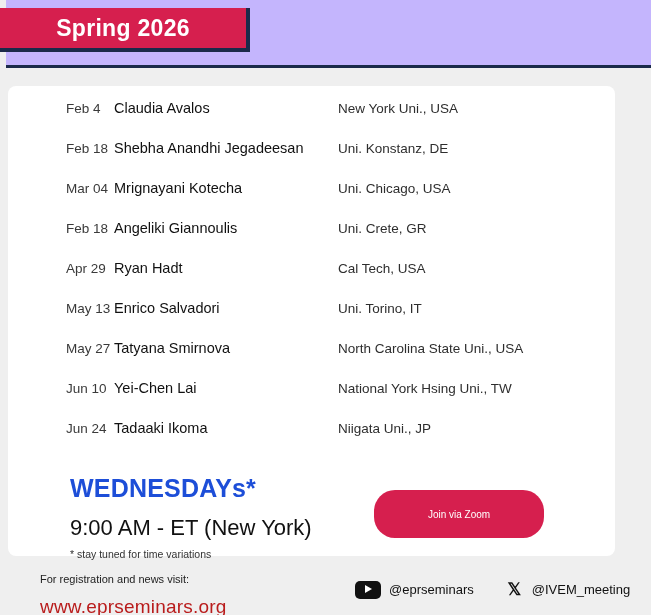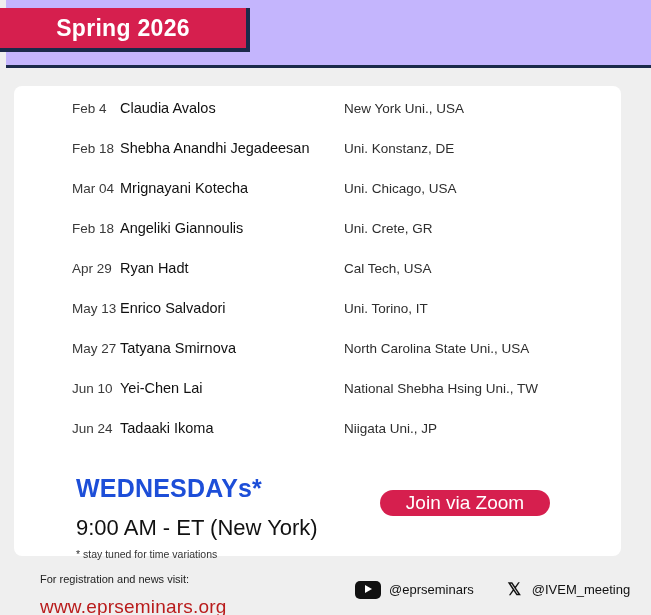--- a/index.html
+++ b/index.html
@@ -51,21 +51,21 @@
   .season-badge span {
     color: #ffffff;
     font-size: 23px;
     font-weight: bold;
     letter-spacing: 0.3px;
   }
 
   
   .card {
     position: absolute;
-    left: 14px;
+    left: 8px;
     top: 86px;
     width: 607px;
     height: 470px;
     background: #ffffff;
     border-radius: 8px;
     box-sizing: border-box;
   }
 
   .schedule {
     position: absolute;
@@ -126,26 +126,26 @@
     font-size: 10.5px;
     color: #333333;
     margin-top: 7px;
   }
 
   .zoom-button {
     position: absolute;
     left: 366px;
     top: 404px;
     width: 170px;
-    height: 26px;
+    height: 48px;
     background: #d61f4e;
     border-radius: 21px;
     border: none;
     color: #ffffff;
-    font-size: 19px;
+    font-size: 10px;
     font-family: "Liberation Sans", sans-serif;
     cursor: pointer;
     display: flex;
     align-items: center;
     justify-content: center;
   }
 
   
   .page-footer {
     position: absolute;
@@ -268,21 +268,21 @@
 
     <div class="row">
       <div class="col-date">May 27</div>
       <div class="col-speaker">Tatyana Smirnova</div>
       <div class="col-affil">North Carolina State Uni., USA</div>
     </div>
 
     <div class="row">
       <div class="col-date">Jun 10</div>
       <div class="col-speaker">Yei-Chen Lai</div>
-      <div class="col-affil">National Shebha Hsing Uni., TW</div>
+      <div class="col-affil">National York Hsing Uni., TW</div>
     </div>
 
     <div class="row">
       <div class="col-date">Jun 24</div>
       <div class="col-speaker">Tadaaki Ikoma</div>
       <div class="col-affil">Niigata Uni., JP</div>
     </div>
 
   </div>
 

